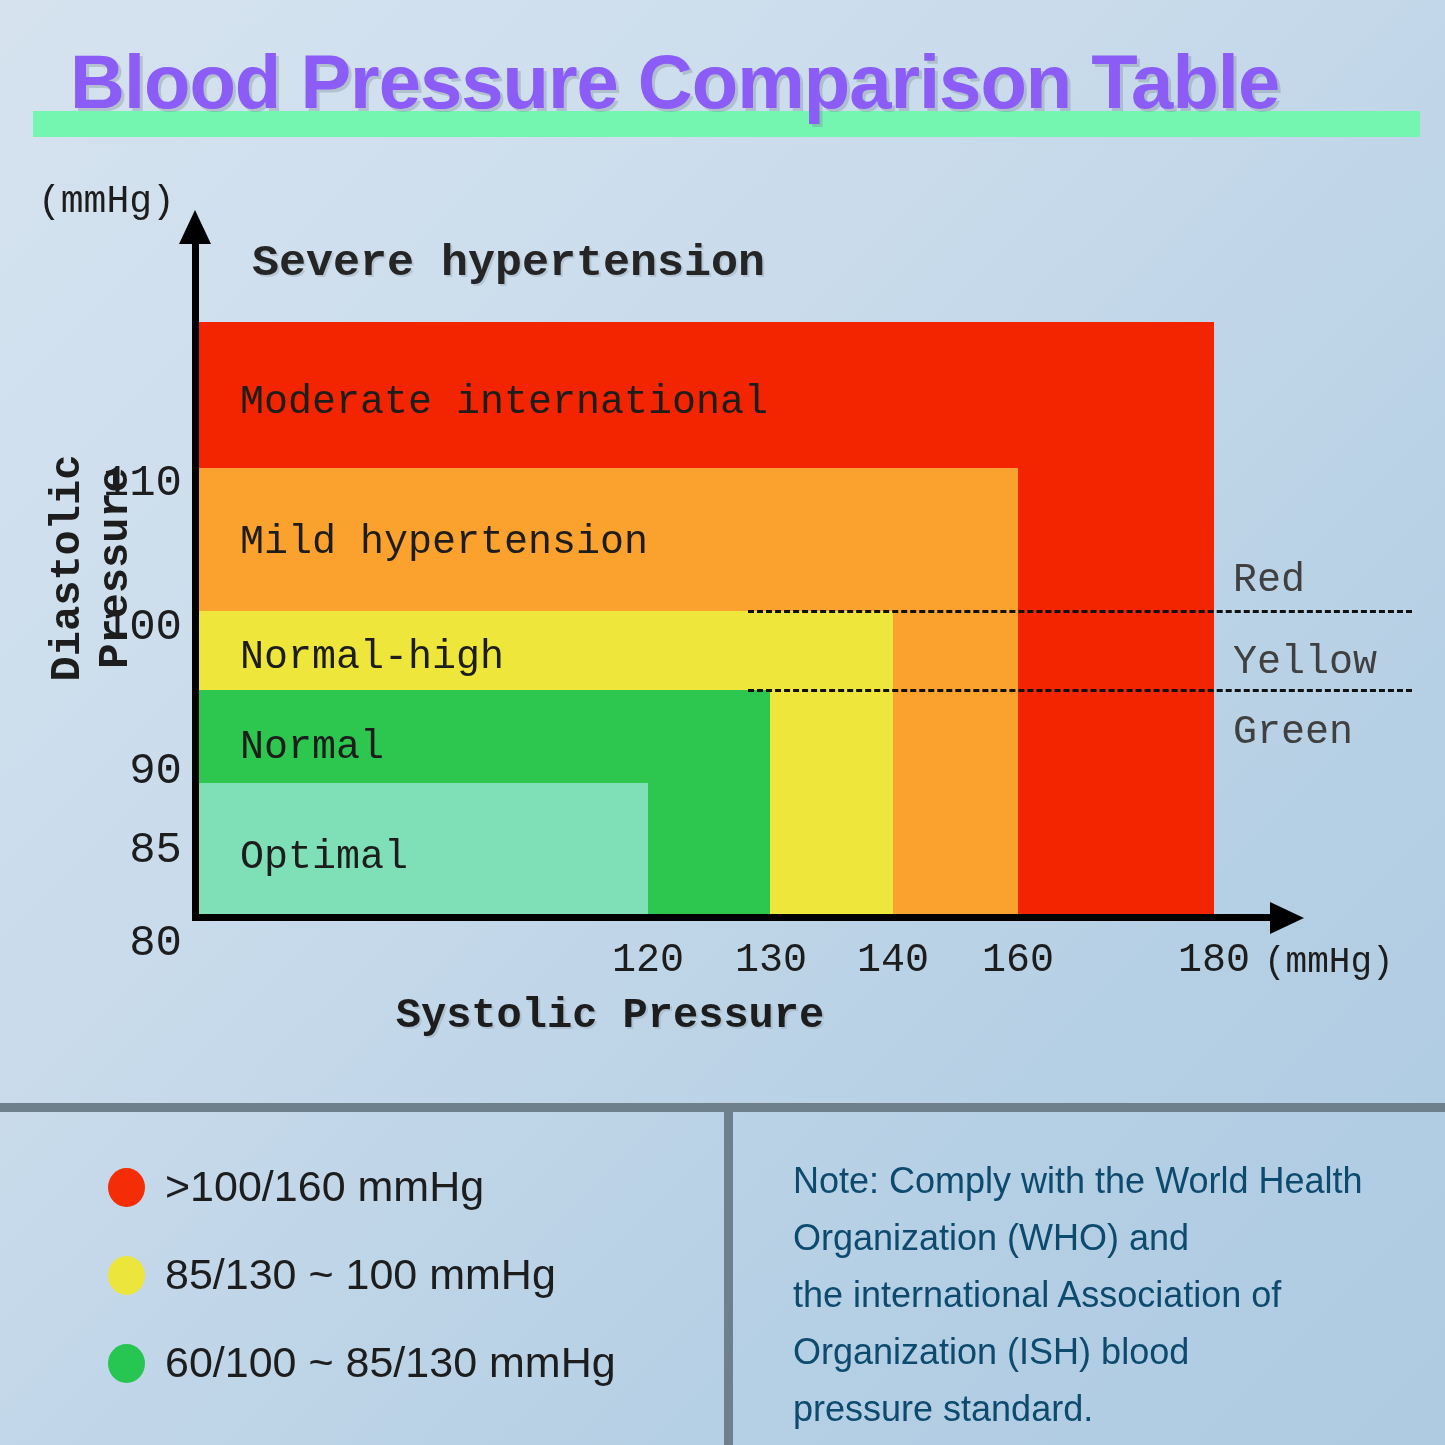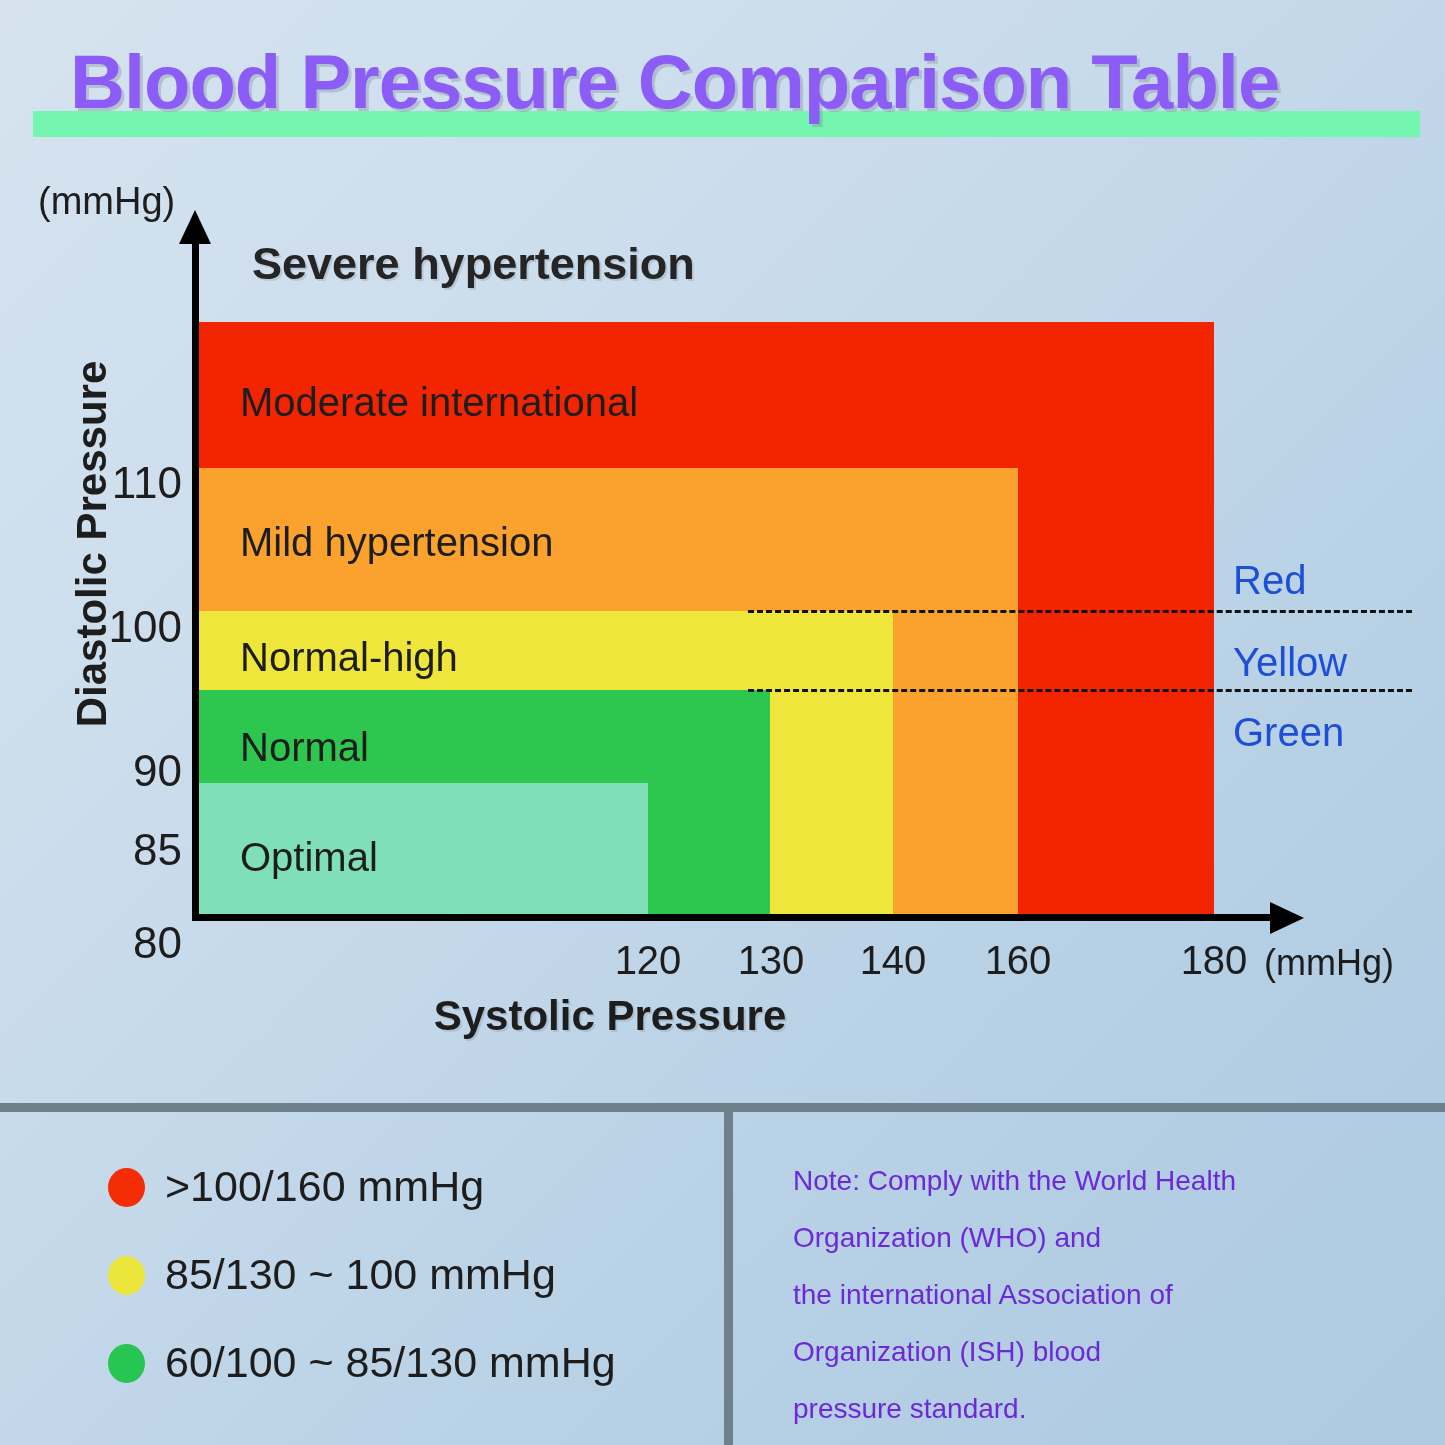--- a/index.html
+++ b/index.html
@@ -17,21 +17,21 @@
     background:#74f5b0;
   }
   .title-txt{
     position:absolute;left:70px;top:38px;width:1340px;
     font-size:76px;font-weight:bold;letter-spacing:-1px;
     color:#8b5cf6;white-space:nowrap;
     text-shadow:3px 3px 0 rgba(120,135,150,.35);
   }
 
   
-  .chart{position:absolute;left:0;top:160px;width:1445px;height:920px;}
+  .chart{position:absolute;left:0;top:160px;width:1445px;height:920px;font-family:Liberation Mono, monospace;}
 
   .unit-top{position:absolute;left:38px;top:20px;font-size:38px;color:#1d1d1d;}
   .ylabel{
     position:absolute;left:-118px;top:360px;width:420px;text-align:center;
     font-size:42px;font-weight:bold;color:#1d1d1d;
     transform:rotate(-90deg);transform-origin:center center;
   }
   .xlabel{
     position:absolute;left:300px;top:832px;width:620px;text-align:center;
     font-size:42px;font-weight:bold;color:#1d1d1d;
@@ -63,33 +63,33 @@
     position:absolute;font-size:40px;color:#1d1d1d;white-space:nowrap;
   }
   .severe-lbl{
     position:absolute;left:252px;top:78px;font-size:45px;font-weight:bold;color:#252525;
     text-shadow:2px 2px 0 rgba(130,145,160,.30);
   }
 
   .dashline{
     position:absolute;height:0;border-top:3px dashed #111;
   }
-  .side-lbl{position:absolute;font-size:40px;color:#1d4ed8;}
+  .side-lbl{position:absolute;font-size:40px;color:#404040;}
 
   
   .divider-h{position:absolute;left:0;top:1103px;width:1445px;height:9px;background:#6e808c;}
   .divider-v{position:absolute;left:724px;top:1112px;width:9px;height:333px;background:#6e808c;}
 
   .legend{position:absolute;left:0;top:1112px;width:724px;height:333px;}
   .legend-row{position:absolute;left:108px;height:50px;}
   .dot{position:absolute;left:0;top:6px;width:37px;height:39px;border-radius:50%;}
   .legend-txt{position:absolute;left:57px;top:0;font-size:43px;color:#1d1d1d;white-space:nowrap;}
 
   .note{position:absolute;left:793px;top:1152px;width:620px;}
-  .note-line{font-size:28px;color:#6d28d9;line-height:57px;white-space:nowrap;}
+  .note-line{font-size:36px;color:#0c4a6e;line-height:57px;white-space:nowrap;}
 </style>
 </head>
 <body>
 
 <div id="stage">
 
   <div class="title-hl"></div>
   <div class="title-txt">Blood Pressure Comparison Table</div>
 
   <div class="chart">

